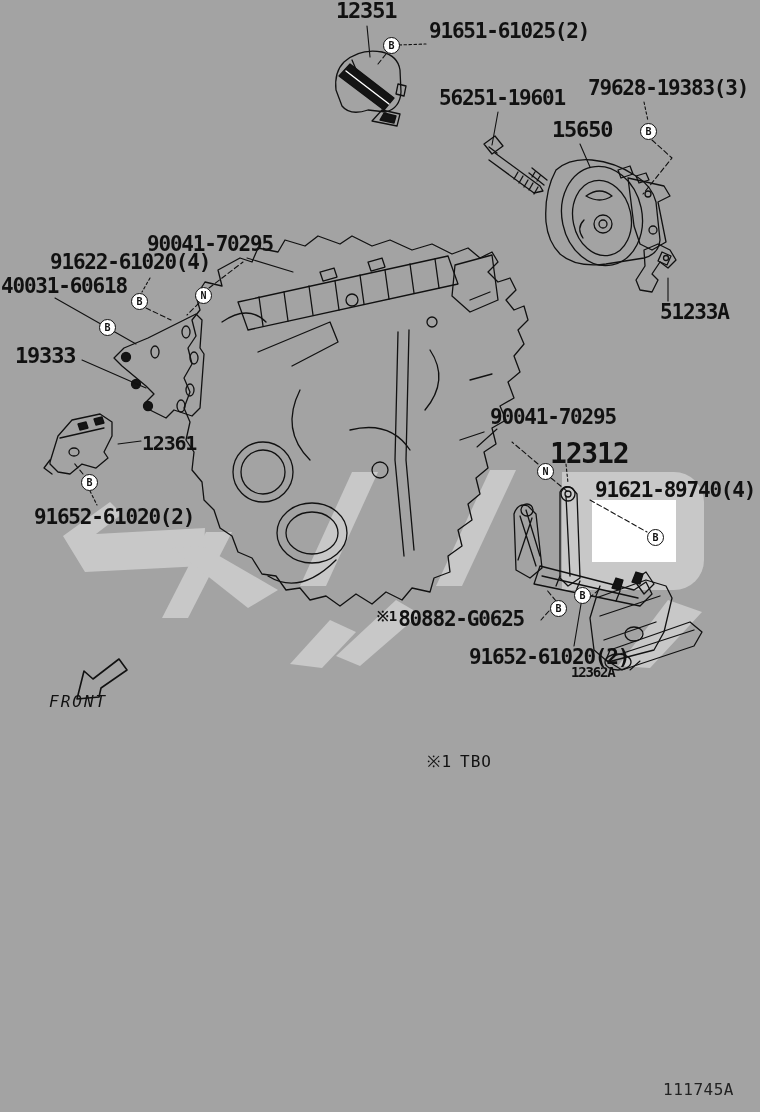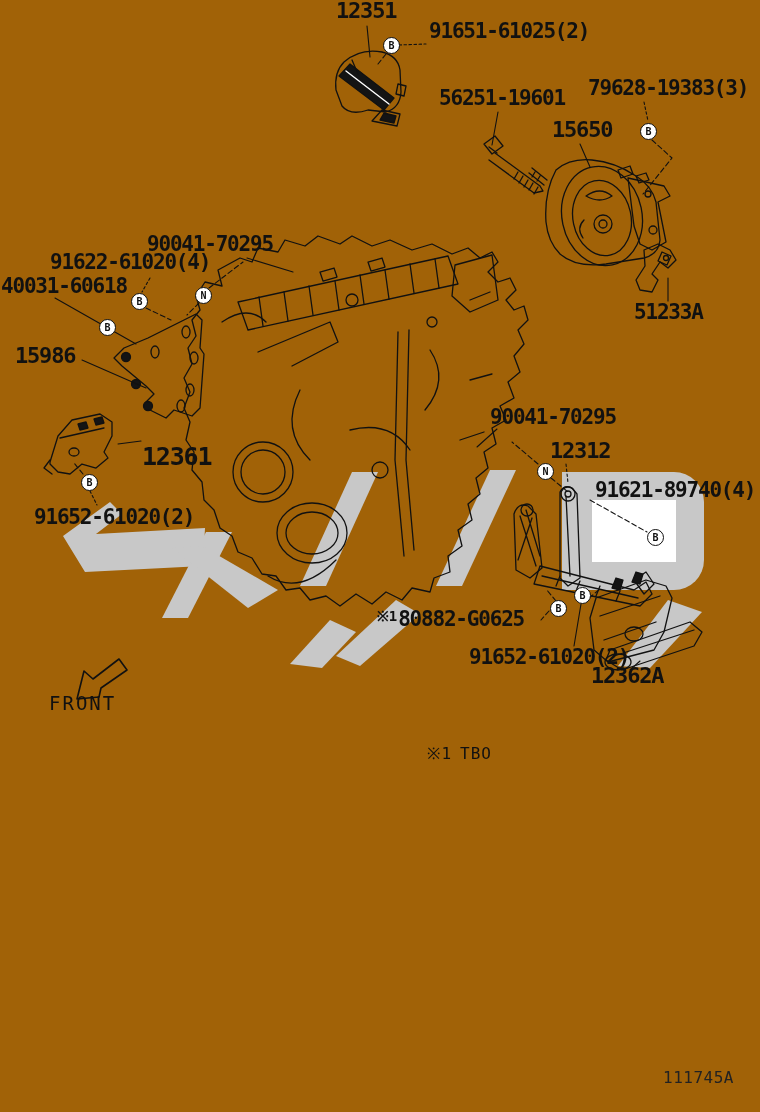--- a/index.html
+++ b/index.html
@@ -1,30 +1,30 @@
 <!DOCTYPE html>
 <html><head>
 <meta charset="utf-8">
 <style>
   html,body{margin:0;padding:0;background:#fff;}
-  .stage{position:relative;width:760px;height:1112px;background:#a16207;
+  .stage{position:relative;width:760px;height:1112px;background:#a3a3a3;
          font-family:"DejaVu Sans Mono",monospace;overflow:hidden;}
   svg.art{position:absolute;left:0;top:0;}
   .lbl{position:absolute;font-weight:bold;font-size:21px;letter-spacing:-1.2px;
        color:#111;white-space:nowrap;line-height:1;}
   .lbl .note-mark{font-size:14px;vertical-align:top;margin-right:1px;letter-spacing:0;}
   .marker{position:absolute;width:17px;height:17px;box-sizing:border-box;
           border:1.6px solid #111;border-radius:50%;background:#fff;color:#111;
           font-size:10px;font-weight:bold;display:flex;align-items:center;
           justify-content:center;line-height:1;letter-spacing:0;}
-  .front-label{position:absolute;font-size:19px;letter-spacing:2px;color:#111;line-height:1;}
-  .footnote{position:absolute;font-size:16px;color:#111;line-height:1;letter-spacing:1px;}
+  .front-label{position:absolute;font-size:16px;letter-spacing:2px;color:#111;line-height:1;font-style:italic;}
+  .footnote{position:absolute;font-size:16px;color:#111;line-height:1;letter-spacing:1px;margin-top:8px;}
   .footnote .note-mark{font-size:16px;margin-right:8px;}
   .fig-code{position:absolute;font-size:16px;font-weight:normal;color:#222;
-            letter-spacing:.5px;line-height:1;}
+            letter-spacing:.5px;line-height:1;margin-top:12px;}
 </style>
 </head>
 <body>
 
 <div class="stage">
 
   <svg class="art" width="760" height="1112" viewBox="0 0 760 1112">
 
     <g fill="#c8c8c8" stroke="none">
       <path d="M63,536 L110,502 L122,514 L96,534 L205,528 L203,566 L85,572 Z"></path>
@@ -199,33 +199,33 @@
         <path d="M77,699 L84,671 L93,679 L119,659 L127,670 L101,688 L99,697 Z" stroke-width="1.6"></path>
       </g>
     </g>
   </svg>
 
   <div class="lbl" style="left:336px;top:0px;font-size:22px">12351</div>
   <div class="lbl" style="left:429px;top:21px">91651-61025(2)</div>
   <div class="lbl" style="left:439px;top:88px">56251-19601</div>
   <div class="lbl" style="left:588px;top:78px">79628-19383(3)</div>
   <div class="lbl" style="left:552px;top:119px;font-size:22px">15650</div>
-  <div class="lbl" style="left:634px;top:302px">51233A</div>
+  <div class="lbl" style="left:660px;top:302px">51233A</div>
   <div class="lbl" style="left:147px;top:234px">90041-70295</div>
   <div class="lbl" style="left:50px;top:252px">91622-61020(4)</div>
   <div class="lbl" style="left:1px;top:276px">40031-60618</div>
-  <div class="lbl" style="left:15px;top:345px;font-size:22px">15986</div>
-  <div class="lbl" style="left:142px;top:444px;font-size:25px">12361</div>
+  <div class="lbl" style="left:15px;top:345px;font-size:22px">19333</div>
+  <div class="lbl" style="left:142px;top:433px;font-size:20px">12361</div>
   <div class="lbl" style="left:34px;top:507px">91652-61020(2)</div>
   <div class="lbl" style="left:490px;top:407px">90041-70295</div>
-  <div class="lbl" style="left:550px;top:440px;font-size:22px">12312</div>
+  <div class="lbl" style="left:550px;top:440px;font-size:28px">12312</div>
   <div class="lbl" style="left:595px;top:480px">91621-89740(4)</div>
   <div class="lbl" style="left:377px;top:609px"><span class="note-mark">※1</span><span>80882-G0625</span></div>
   <div class="lbl" style="left:469px;top:647px">91652-61020(2)</div>
-  <div class="lbl" style="left:591px;top:665px;font-size:22px">12362A</div>
+  <div class="lbl" style="left:571px;top:665px;font-size:14px">12362A</div>
 
   <span class="marker" style="left:383px;top:37px">B</span>
   <span class="marker" style="left:640px;top:123px">B</span>
   <span class="marker" style="left:131px;top:293px">B</span>
   <span class="marker" style="left:195px;top:287px">N</span>
   <span class="marker" style="left:99px;top:319px">B</span>
   <span class="marker" style="left:81px;top:474px">B</span>
   <span class="marker" style="left:537px;top:463px">N</span>
   <span class="marker" style="left:647px;top:529px">B</span>
   <span class="marker" style="left:574px;top:587px">B</span>

